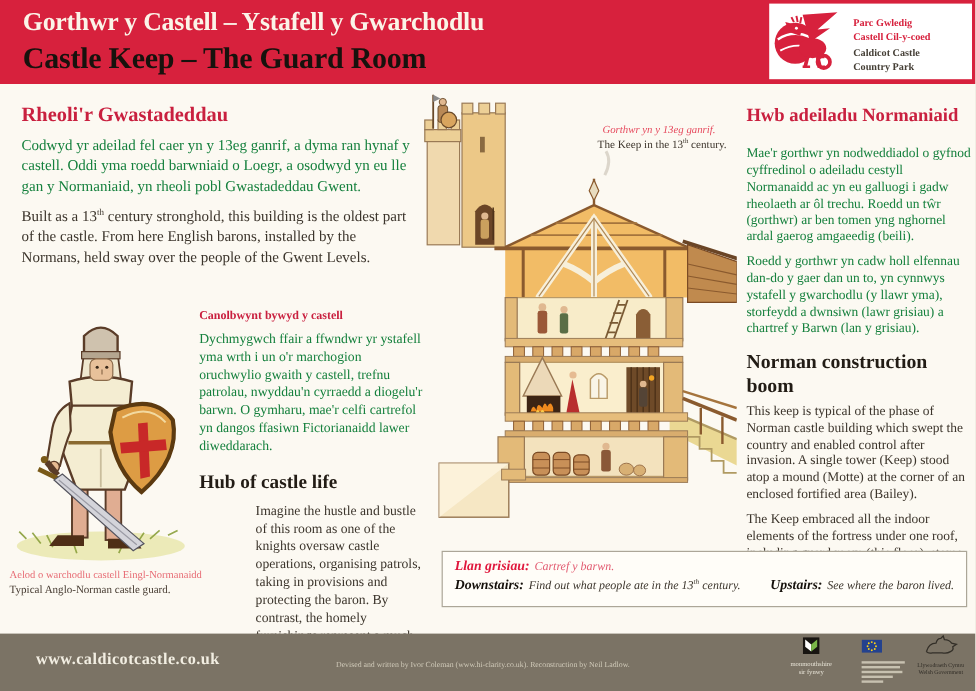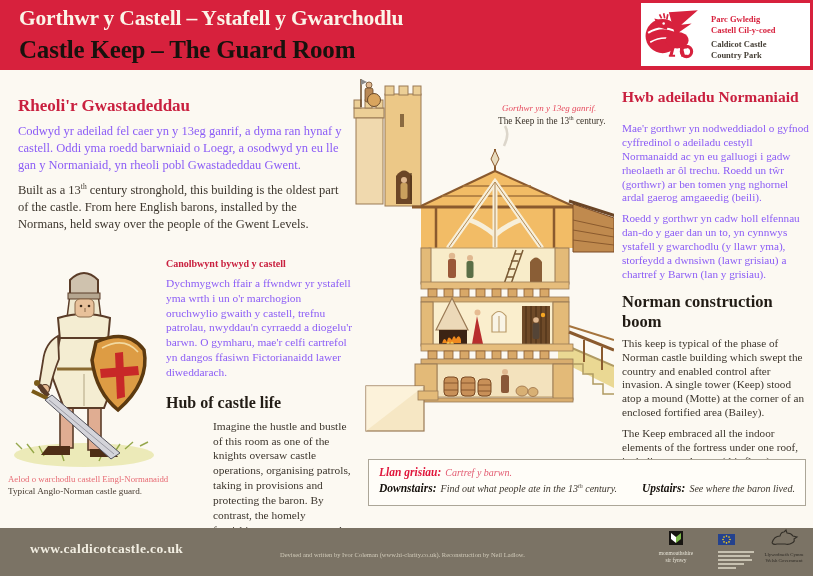--- a/index.html
+++ b/index.html
@@ -16,25 +16,25 @@
   .brand-dragon{position:absolute;left:3px;top:3px;}
   .brand-cy{position:absolute;left:70px;top:11px;font-size:8.5px;font-weight:bold;
             color:#d7213d;line-height:1.3;}
   .brand-en{position:absolute;left:70px;top:36px;font-size:8.5px;font-weight:bold;
             color:#453f36;line-height:1.3;}
 
   
   .sec{position:absolute;}
   .h-red{font-weight:bold;color:#c9203f;margin:0 0 7px 0;}
   .h-blk{font-weight:bold;color:#221c15;margin:0 0 7px 0;}
-  .p-red{color:#8b5cf6;margin:0 0 8px 0;}
+  .p-red{color:#15803d;margin:0 0 8px 0;}
   .p-blk{color:#3c352c;margin:0 0 8px 0;}
   sup{font-size:60%;vertical-align:super;line-height:0;}
 
-  #sec-levels{left:18px;top:96px;width:324px;}
+  #sec-levels{left:18px;top:86px;width:324px;}
   #sec-levels .h-red{font-size:17px;}
   #sec-levels .p-red{font-size:12.5px;line-height:1.36;}
   #sec-levels .h-blk{font-size:17.5px;margin-top:15px;}
   #sec-levels .p-blk{font-size:12.5px;line-height:1.36;}
 
   #sec-hub{left:166px;top:258px;width:186px;}
   #sec-hub .h-red{font-size:10px;}
   #sec-hub .p-red{font-size:11.4px;line-height:1.3;}
   #sec-hub .h-blk{font-size:16px;margin-top:14px;}
   #sec-hub .p-blk{font-size:11.4px;line-height:1.3;margin-left:47px;}

